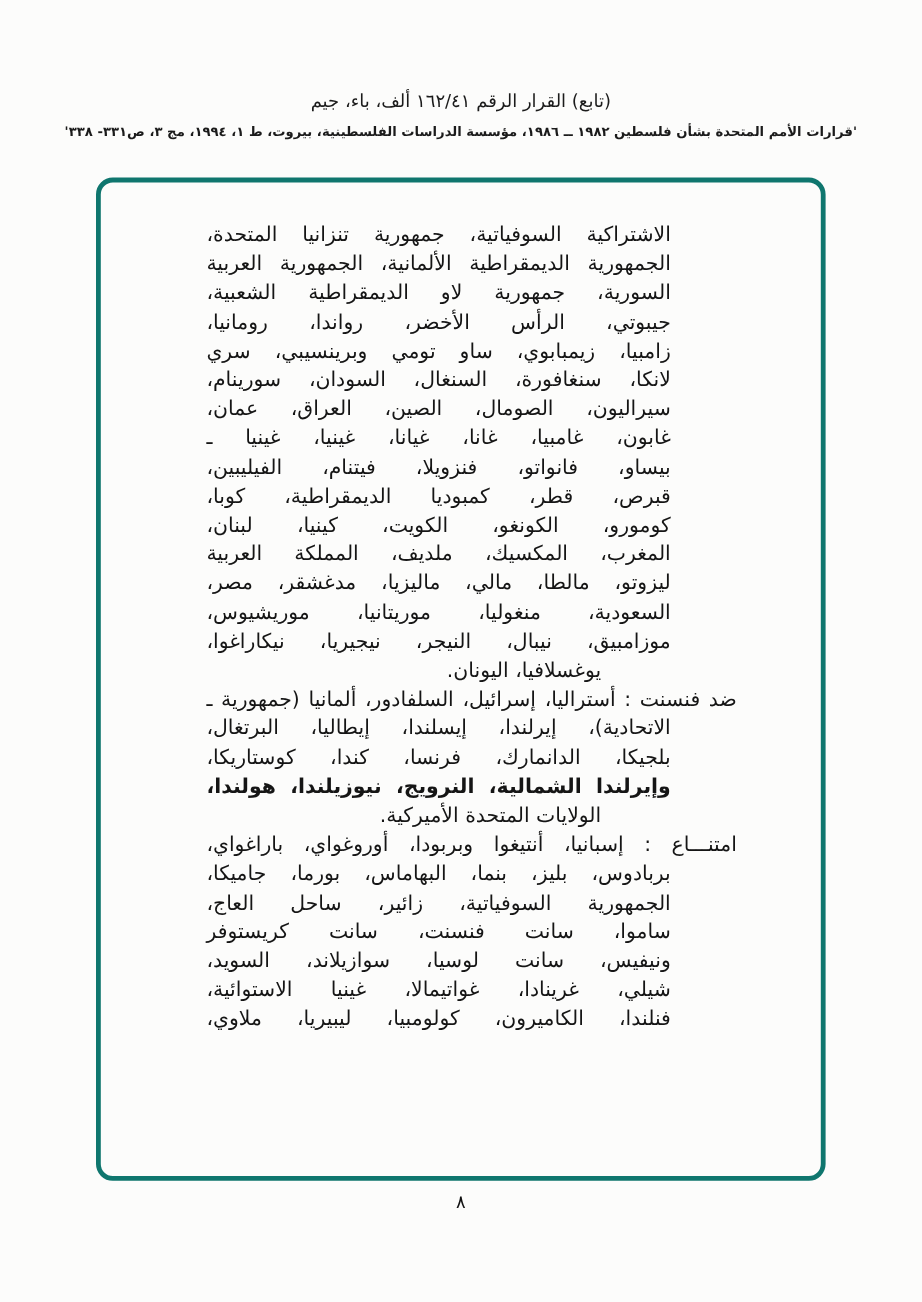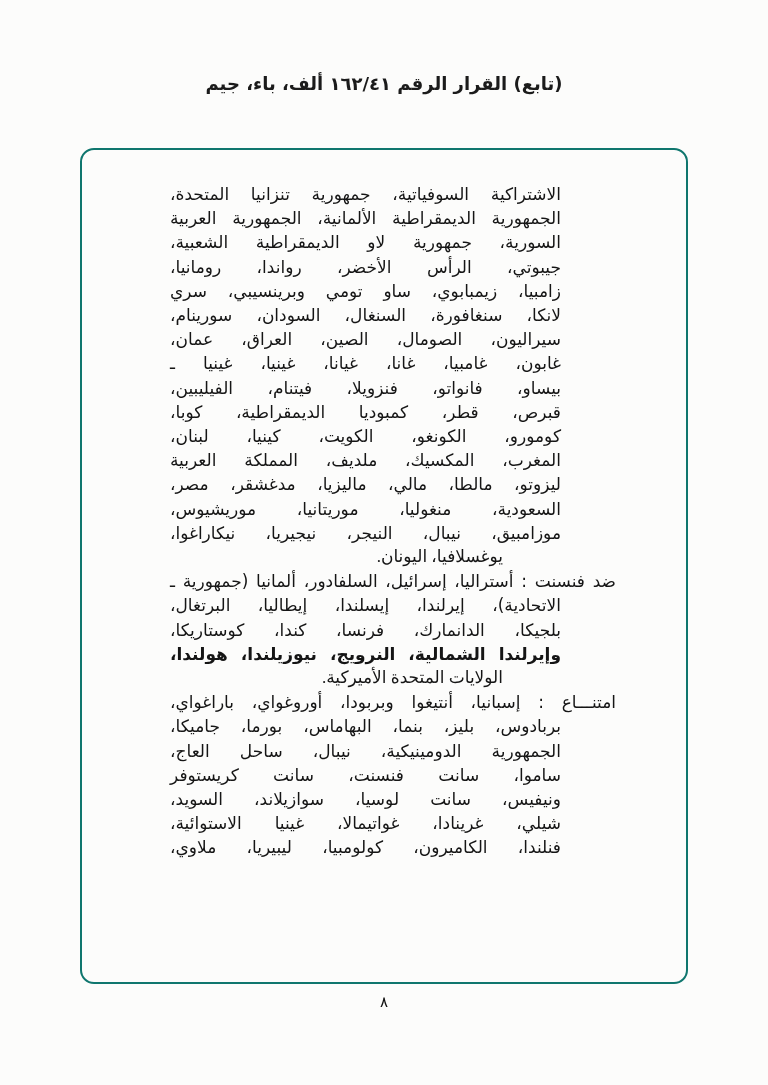--- a/index.html
+++ b/index.html
@@ -3,47 +3,48 @@
 <meta charset="utf-8">
 <style>
   html,body{margin:0;padding:0;}
   body{
     width:768px;height:1085px;position:relative;
     background:#fcfcfb;color:#1b1b1b;
     font-family:"DejaVu Sans",sans-serif;
     overflow:hidden;
   }
   .header{position:absolute;top:74px;left:0;width:768px;text-align:center;direction:rtl;}
-  .doc-title{font-size:18px;font-weight:bold;line-height:20px;}
+  .doc-title{font-size:15px;font-weight:normal;line-height:20px;}
   .doc-source{font-size:11px;font-weight:bold;margin-top:9px;white-space:nowrap;letter-spacing:0;}
   .res-box{
     position:absolute;left:80px;top:148px;width:608px;height:836px;
-    box-sizing:border-box;border:2px solid #0f766e;border-radius:14px;
+    box-sizing:border-box;border:4px solid #0f766e;border-radius:14px;
     background:transparent;
   }
   .box-content{
     direction:rtl;
     padding:32px 70px 0 88px;
     font-size:17px;line-height:24.2px;color:#151515;
   }
   .tline{text-align:justify;text-align-last:justify;}
   .ind{margin-right:55px;}
-  .short{text-align:right;text-align-last:right;padding-right:58px;font-family:Liberation Serif, serif;}
+  .short{text-align:right;text-align-last:right;padding-right:58px;}
   .b{font-weight:bold;}
   .vote-label{white-space:nowrap;}
   .page-number{
     position:absolute;top:993px;left:0;width:768px;
     text-align:center;font-size:15px;color:#111;
   }
 </style>
 </head>
 <body>
 
 <div class="header">
   <div class="doc-title">(تابع) القرار الرقم ١٦٢/٤١ ألف، باء، جيم</div>
+  <div class="doc-source">'قرارات الأمم المتحدة بشأن فلسطين ١٩٨٢ ــ ١٩٨٦، مؤسسة الدراسات الفلسطينية، بيروت، ط ١، ١٩٩٤، مج ٣، ص٣٣١- ٣٣٨'</div>
 </div>
 
 <div class="res-box">
   <div class="box-content">
 
     <div>
       <div class="tline ind">الاشتراكية السوفياتية، جمهورية تنزانيا المتحدة،</div>
       <div class="tline ind">الجمهورية الديمقراطية الألمانية، الجمهورية العربية</div>
       <div class="tline ind">السورية، جمهورية لاو الديمقراطية الشعبية،</div>
       <div class="tline ind">جيبوتي، الرأس الأخضر، رواندا، رومانيا،</div>
@@ -65,21 +66,21 @@
       <div class="tline"><span class="vote-label">ضد فنسنت :</span> <span>أستراليا، إسرائيل، السلفادور، ألمانيا (جمهورية ـ</span></div>
       <div class="tline ind">الاتحادية)، إيرلندا، إيسلندا، إيطاليا، البرتغال،</div>
       <div class="tline ind">بلجيكا، الدانمارك، فرنسا، كندا، كوستاريكا،</div>
       <div class="tline ind b">وإيرلندا الشمالية، النرويج، نيوزيلندا، هولندا،</div>
       <div class="tline ind short">الولايات المتحدة الأميركية.</div>
     </div>
 
     <div>
       <div class="tline"><span class="vote-label">امتنـــاع :</span> <span>إسبانيا، أنتيغوا وبربودا، أوروغواي، باراغواي،</span></div>
       <div class="tline ind">بربادوس، بليز، بنما، البهاماس، بورما، جاميكا،</div>
-      <div class="tline ind">الجمهورية الدومينيكية، نيبال، ساحل العاج،</div>
+      <div class="tline ind">الجمهورية السوفياتية، زائير، ساحل العاج،</div>
       <div class="tline ind">ساموا، سانت فنسنت، سانت كريستوفر</div>
       <div class="tline ind">ونيفيس، سانت لوسيا، سوازيلاند، السويد،</div>
       <div class="tline ind">شيلي، غرينادا، غواتيمالا، غينيا الاستوائية،</div>
       <div class="tline ind">فنلندا، الكاميرون، كولومبيا، ليبيريا، ملاوي،</div>
     </div>
 
   </div>
 </div>
 
 <div class="page-number">٨</div>

